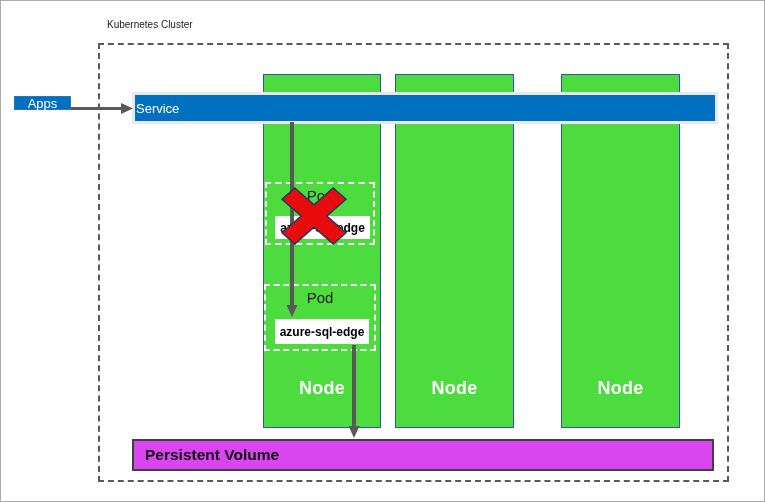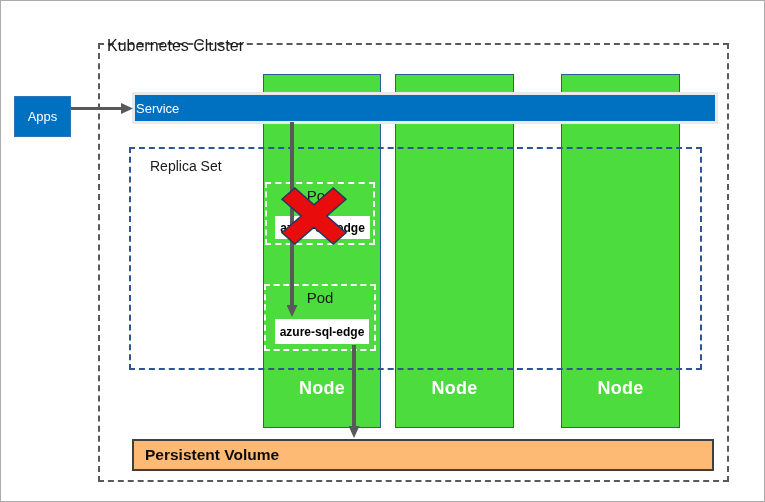--- a/index.html
+++ b/index.html
@@ -15,27 +15,27 @@
   }
   .abs { position: absolute; }
 
   
   .cluster-frame {
     left: 97px; top: 42px; width: 631px; height: 439px;
     box-sizing: border-box;
     border: 2px dashed var(--cluster_border, #595959);
   }
   .cluster-label {
-    left: 106px; top: 36px;
-    font-size: 16px; color: #1a1a1a; white-space: nowrap;
+    left: 106px; top: 18px;
+    font-size: 10px; color: #1a1a1a; white-space: nowrap;
   }
 
   
   .apps-box {
-    left: 13px; top: 95px; width: 57px; height: 41px;
+    left: 13px; top: 95px; width: 57px; height: 14px;
     box-sizing: border-box;
     background: var(--primary_blue, #0070c0);
     border: 1px solid #2e75b6;
     color: #fff; font-size: 13px;
     display: flex; align-items: center; justify-content: center;
   }
 
   
   .node {
     top: 73px; height: 354px;
@@ -100,21 +100,21 @@
     text-decoration-color: var(--squiggle_red, #e00000);
     text-decoration-thickness: 1px;
     text-underline-offset: 3px;
     text-decoration-skip-ink: none;
   }
 
   
   .pv-box {
     left: 131px; top: 438px; width: 582px; height: 32px;
     box-sizing: border-box;
-    background: #fdba74;
+    background: #d946ef;
     border: 2px solid #404040;
     display: flex; align-items: center;
     padding-left: 11px;
     font-size: 15.5px; font-weight: bold; color: #0d0d0d;
   }
 
   
   .overlay {
     left: 0; top: 0; width: 765px; height: 502px;
     pointer-events: none;
@@ -135,23 +135,20 @@
     <div class="node-label">Node</div>
   </div>
   <div class="abs node node-3">
     <div class="node-label">Node</div>
   </div>
 
   <div class="abs service-bar">
     <span>Service</span>
   </div>
 
-  <div class="abs replica-frame">
-    <div class="replica-label">Replica Set</div>
-  </div>
 
   <div class="abs pod pod-1">
     <div class="pod-label">Pod</div>
     <div class="container-box">
       <span>azure-</span>
         <span class="sql-wavy">sql</span>
         <span>-edge</span>
     </div>
   </div>
 

